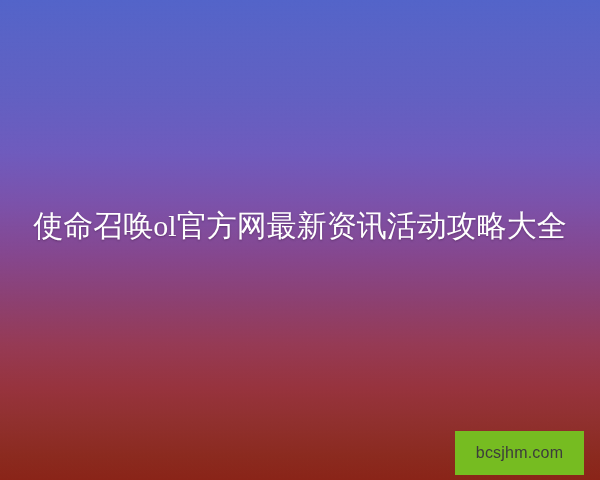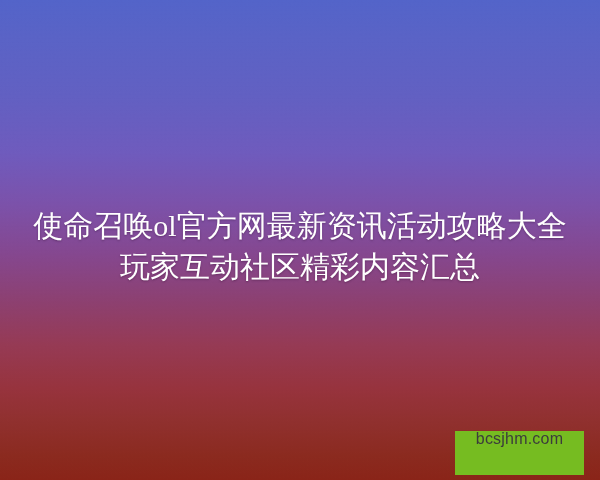--- a/index.html
+++ b/index.html
@@ -82,41 +82,40 @@
 
   
   #url-badge {
     position: absolute;
     left: 455px;
     top: 431px;
     width: 129px;
     height: 44px;
     background: #76bc21;
     display: flex;
-    align-items: flex-start;
+    align-items: center;
     justify-content: center;
   }
 
   #url-badge-text {
     color: #3c3c3c;
     font-size: 16px;
     line-height: 1;
     letter-spacing: 0.2px;
     font-weight: 400;
   }
 </style>
 </head>
 <body>
 
 <div id="banner">
 
   <div id="noise"></div>
 
   <div id="headline">
     <span class="headline-line">使命召唤ol官方网最新资讯活动攻略大全</span>
-    <span class="headline-line">玩家互动社区精彩内容汇总</span>
   </div>
 
   <div id="url-badge">
     <span id="url-badge-text">bcsjhm.com</span>
   </div>
 
 </div>
 
 </body></html>

